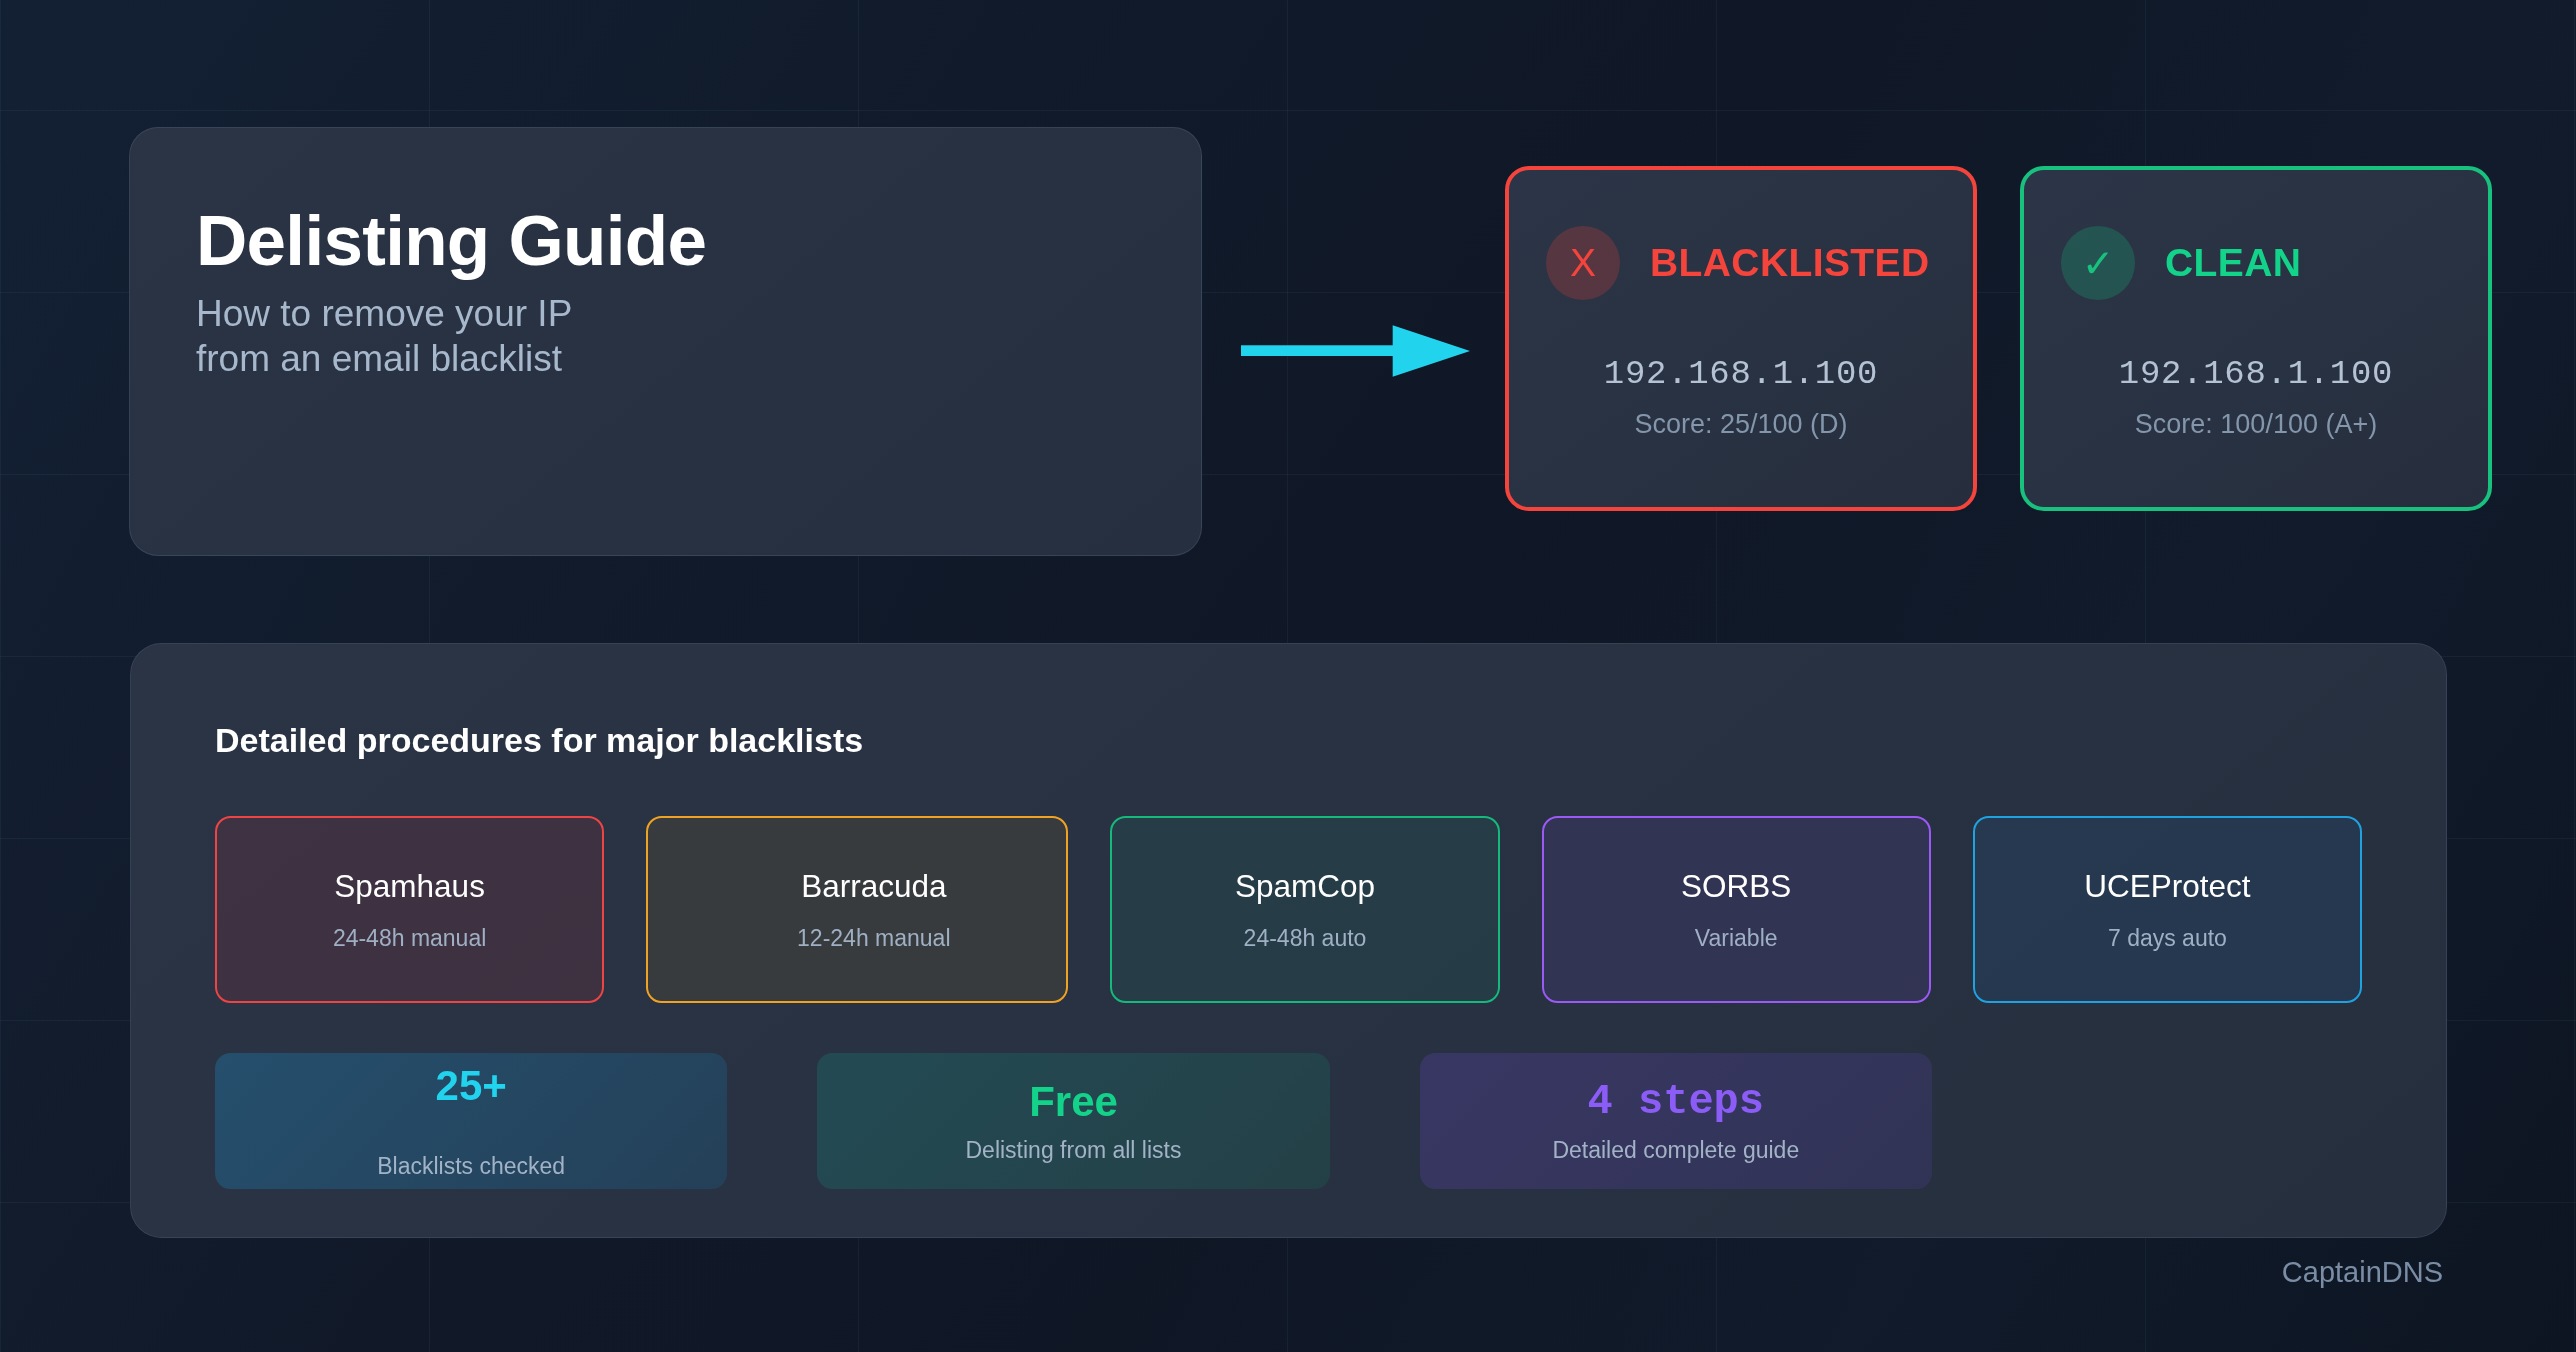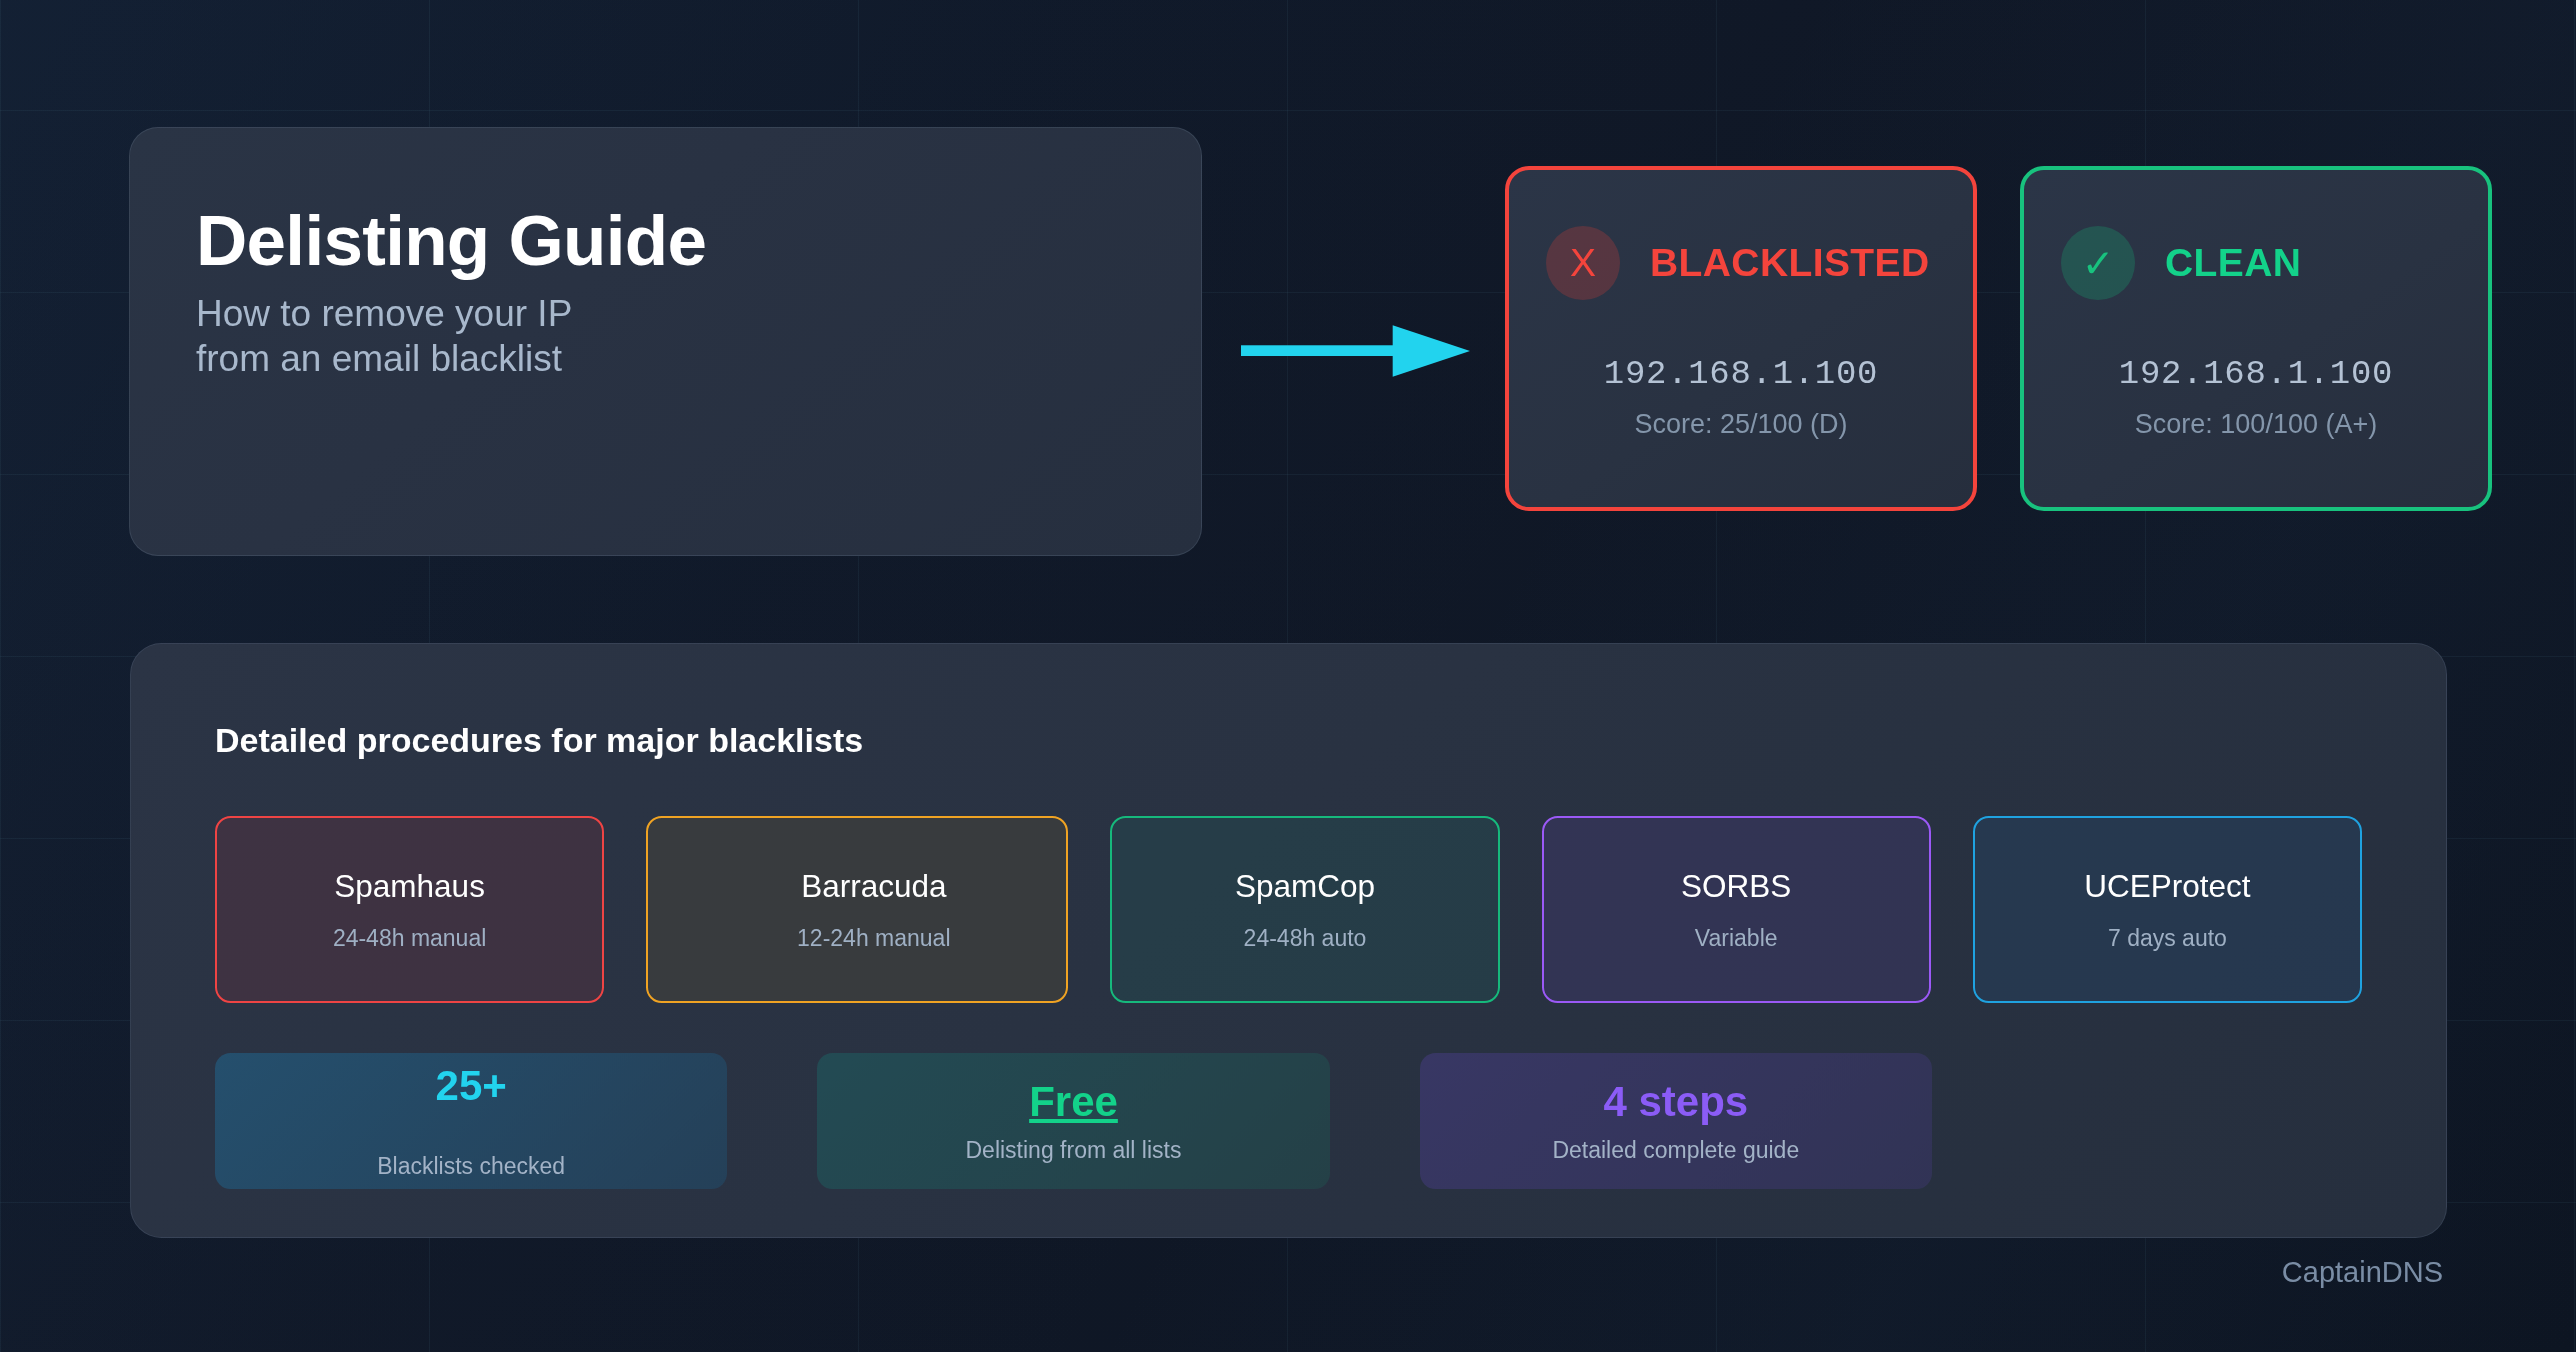--- a/index.html
+++ b/index.html
@@ -326,25 +326,25 @@
         <div class="provider-time">7 days auto</div>
       </div>
     </div>
 
     <div id="stats-row">
       <div class="stat-card" style="background: linear-gradient(135deg, rgba(33, 96, 134, 0.62) 0%, rgba(32, 78, 110, 0.5) 100%); gap: 43px;">
         <div class="stat-value" style="color: rgb(34, 211, 238);">25+</div>
         <div class="stat-label">Blacklists checked</div>
       </div>
       <div class="stat-card" style="background: linear-gradient(135deg, rgba(30, 92, 96, 0.58) 0%, rgba(32, 82, 78, 0.46) 100%);">
-        <div class="stat-value" style="color: rgb(19, 210, 138); text-decoration: underline;">Free</div>
+        <div class="stat-value" style="color: rgb(19, 210, 138);">Free</div>
         <div class="stat-label">Delisting from all lists</div>
       </div>
       <div class="stat-card" style="background: linear-gradient(135deg, rgba(64, 58, 118, 0.66) 0%, rgba(58, 54, 104, 0.54) 100%);">
-        <div class="stat-value" style="color: rgb(139, 92, 246);">4 steps</div>
+        <div class="stat-value" style="color: rgb(139, 92, 246); font-family: Liberation Mono, monospace;">4 steps</div>
         <div class="stat-label">Detailed complete guide</div>
       </div>
     </div>
   </div>
 
   <div id="footer-brand">CaptainDNS</div>
 
 </div>
 
 

